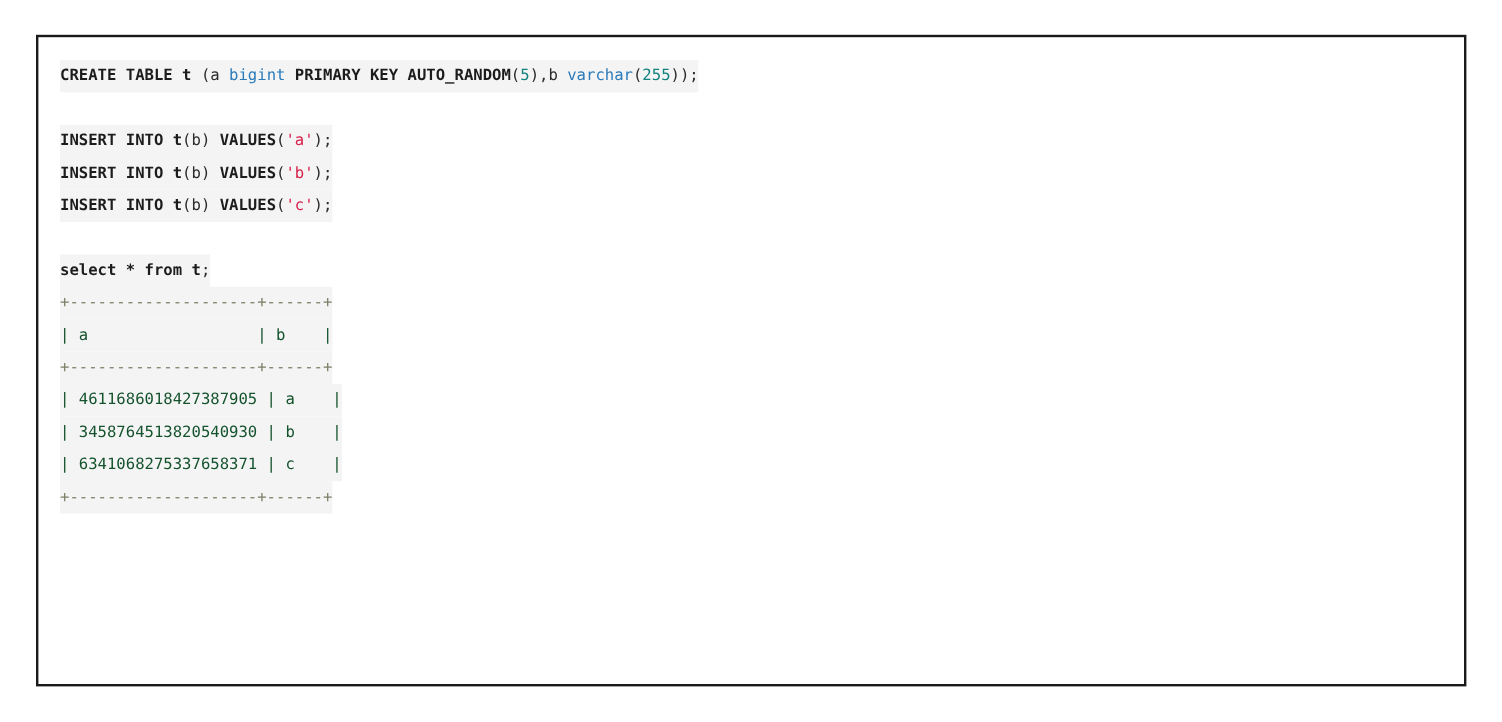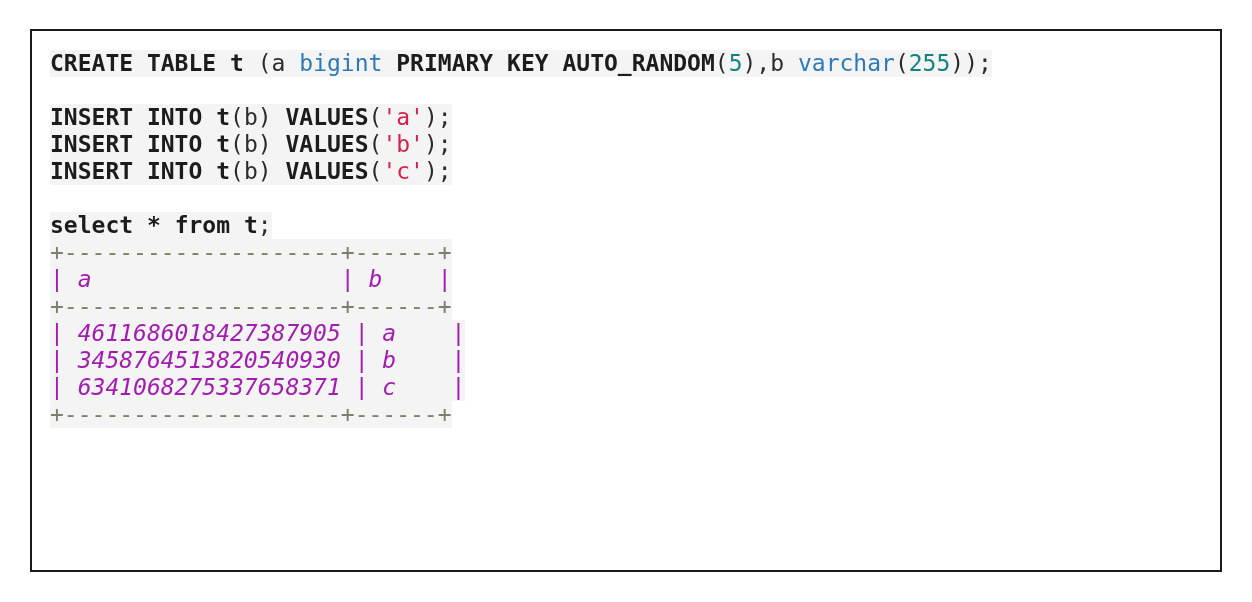--- a/index.html
+++ b/index.html
@@ -33,21 +33,21 @@
   }
   .code-body {
     display: block;
     padding: 0;
     margin: 0;
   }
   pre.code {
     margin: 0;
     padding: 0;
     font-family: "DejaVu Sans Mono", "Liberation Mono", monospace;
-    font-size: 23px;
+    font-size: 13px;
     line-height: 27px;
     white-space: pre;
     color: #222222;
     letter-spacing: 0px;
   }
   .ln {
     display: block;
     height: 27px;
     white-space: pre;
     padding-left: 18px;
@@ -65,21 +65,21 @@
   }
   
   .kw   { color: #1c1c1c; font-weight: bold; }
   .typ  { color: #2b7bba; font-weight: normal; }
   .num  { color: #12827f; font-weight: normal; }
   .str  { color: #d6204a; font-weight: normal; }
   .pln  { color: #2b2b2b; font-weight: normal; }
   .op   { color: #1c1c1c; font-weight: bold; }
   
   .tbl-sep  { color: #7c8068; }
-  .tbl-txt  { color: #a21caf; font-style: italic; }
+  .tbl-txt  { color: #14532d; }
 </style>
 </head>
 <body>
 
 <div id="root">
 
   <div class="code-frame">
     <div class="code-body">
       <pre class="code"><span class="ln"><span class="hl"><span class="kw">CREATE TABLE</span><span class="pln"> </span><span class="kw">t</span><span class="pln"> (</span><span class="pln">a</span><span class="pln"> </span><span class="typ">bigint</span><span class="pln"> </span><span class="kw">PRIMARY KEY</span><span class="pln"> </span><span class="kw">AUTO_RANDOM</span><span class="pln">(</span><span class="num">5</span><span class="pln">)</span><span class="pln">,</span><span class="pln">b</span><span class="pln"> </span><span class="typ">varchar</span><span class="pln">(</span><span class="num">255</span><span class="pln">)</span><span class="pln">)</span><span class="pln">;</span></span></span><span class="blank"> </span><span class="ln"><span class="hl"><span class="kw">INSERT INTO</span><span class="pln"> </span><span class="kw">t</span><span class="pln">(b)</span><span class="pln"> </span><span class="kw">VALUES</span><span class="pln">(</span><span class="str">'a'</span><span class="pln">)</span><span class="pln">;</span></span></span><span class="ln"><span class="hl"><span class="kw">INSERT INTO</span><span class="pln"> </span><span class="kw">t</span><span class="pln">(b)</span><span class="pln"> </span><span class="kw">VALUES</span><span class="pln">(</span><span class="str">'b'</span><span class="pln">)</span><span class="pln">;</span></span></span><span class="ln"><span class="hl"><span class="kw">INSERT INTO</span><span class="pln"> </span><span class="kw">t</span><span class="pln">(b)</span><span class="pln"> </span><span class="kw">VALUES</span><span class="pln">(</span><span class="str">'c'</span><span class="pln">)</span><span class="pln">;</span></span></span><span class="blank"> </span><span class="ln"><span class="hl"><span class="kw">select</span><span class="pln"> </span><span class="op">*</span><span class="pln"> </span><span class="kw">from</span><span class="pln"> </span><span class="kw">t</span><span class="pln">;</span></span></span><span class="ln"><span class="hl tbl-sep">+--------------------+------+</span></span><span class="ln"><span class="hl tbl-txt">| a                  | b    |</span></span><span class="ln"><span class="hl tbl-sep">+--------------------+------+</span></span><span class="ln"><span class="hl tbl-txt">| 4611686018427387905 | a    |</span></span><span class="ln"><span class="hl tbl-txt">| 3458764513820540930 | b    |</span></span><span class="ln"><span class="hl tbl-txt">| 6341068275337658371 | c    |</span></span><span class="ln"><span class="hl tbl-sep">+--------------------+------+</span></span></pre>
     </div>

